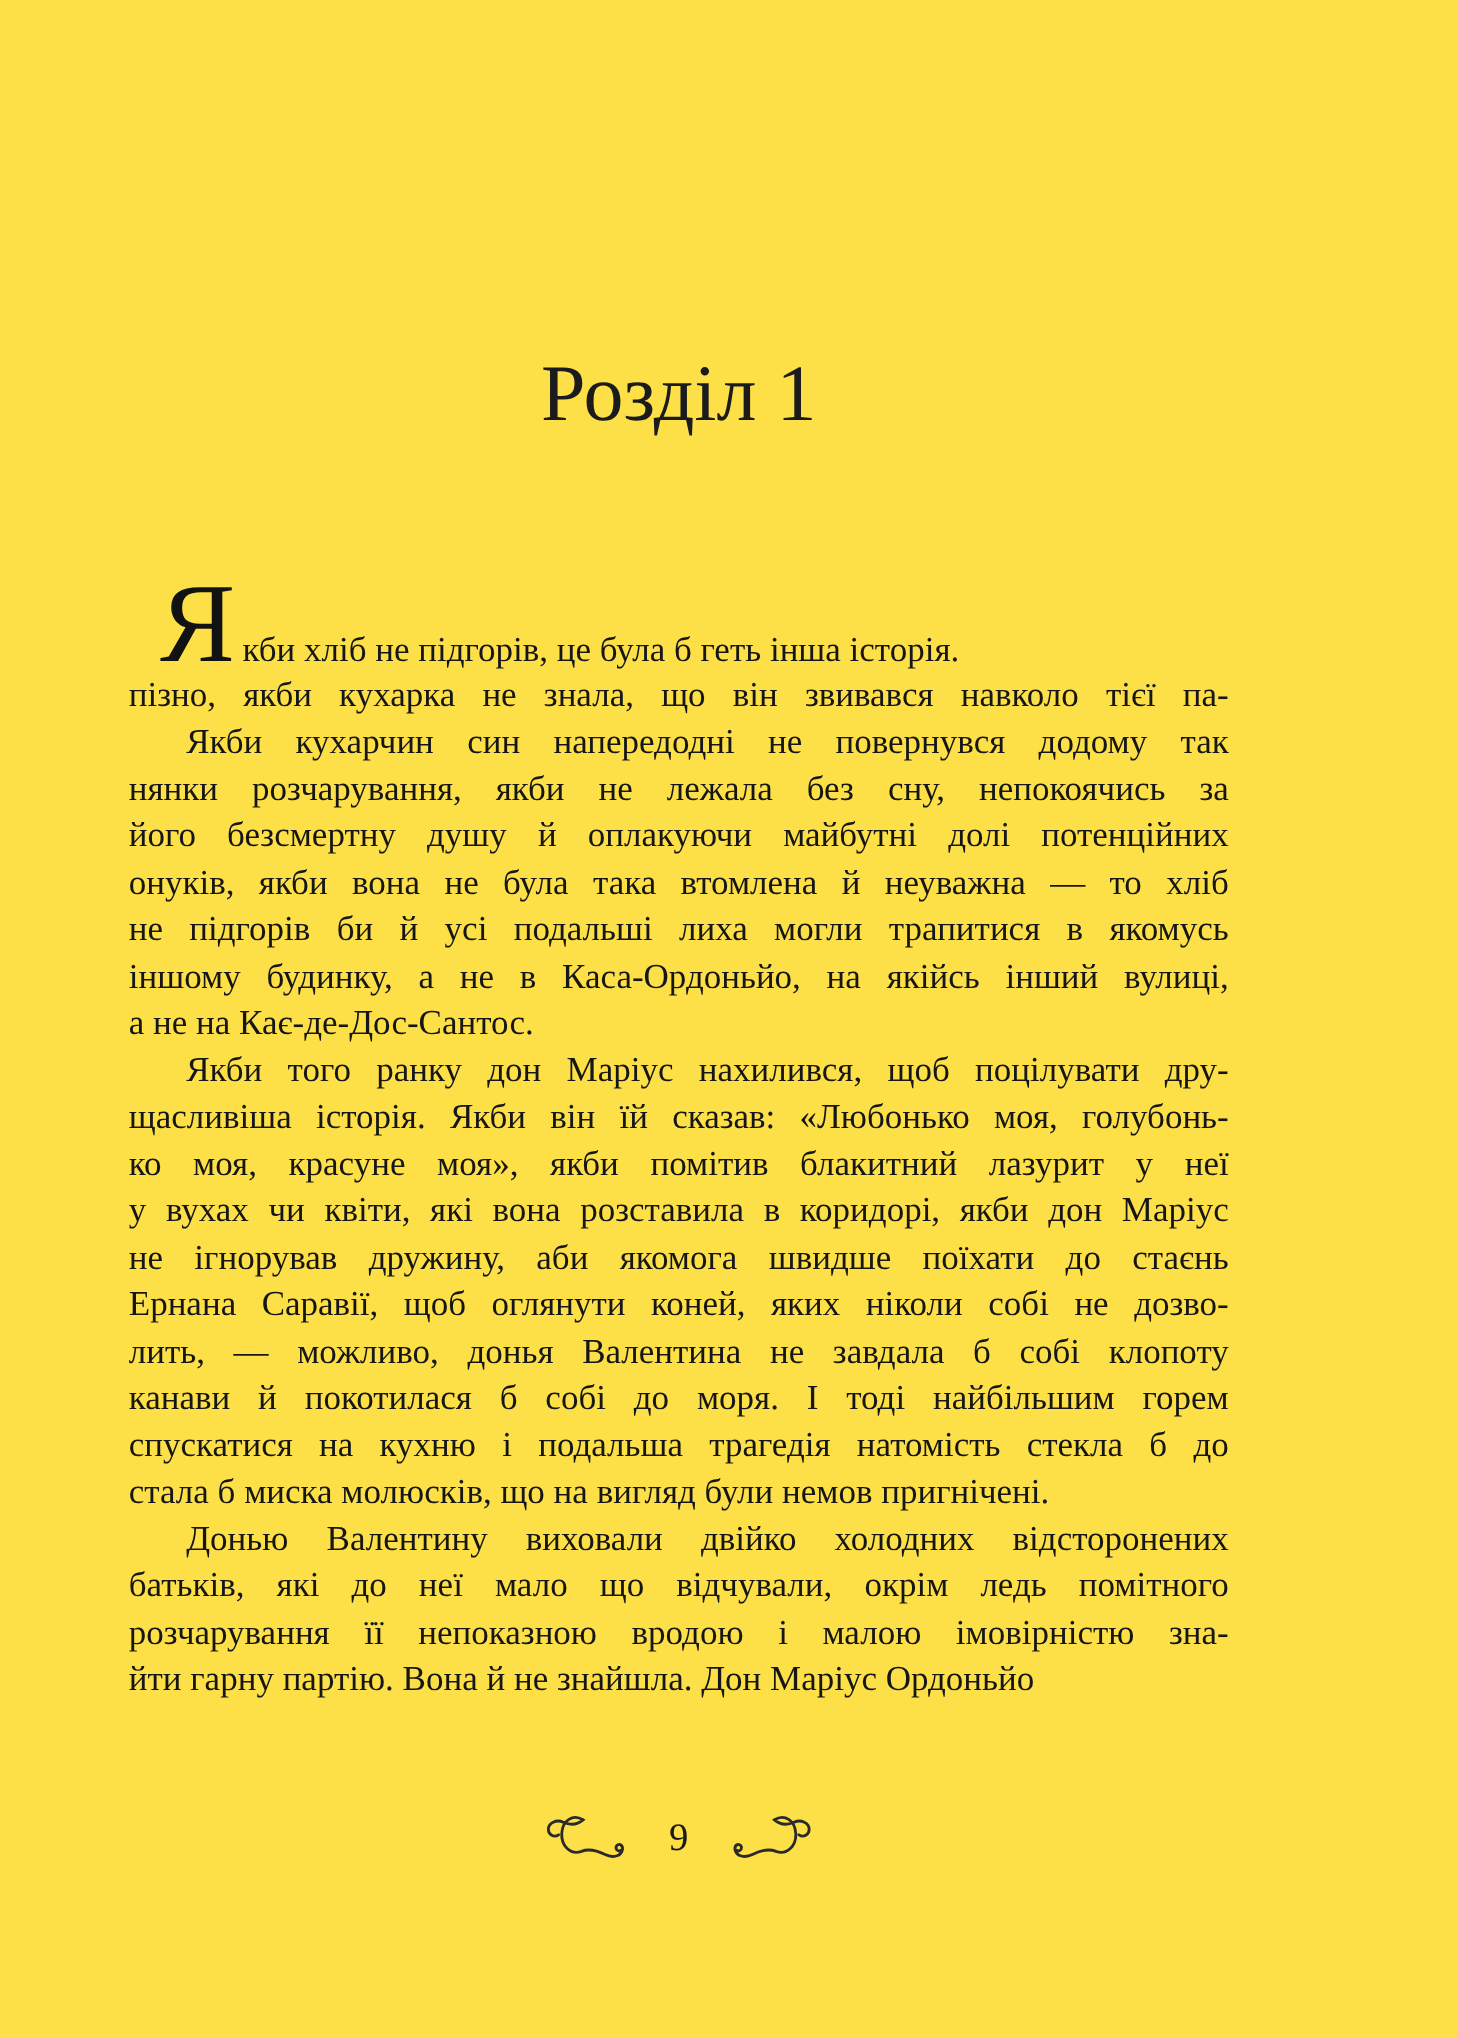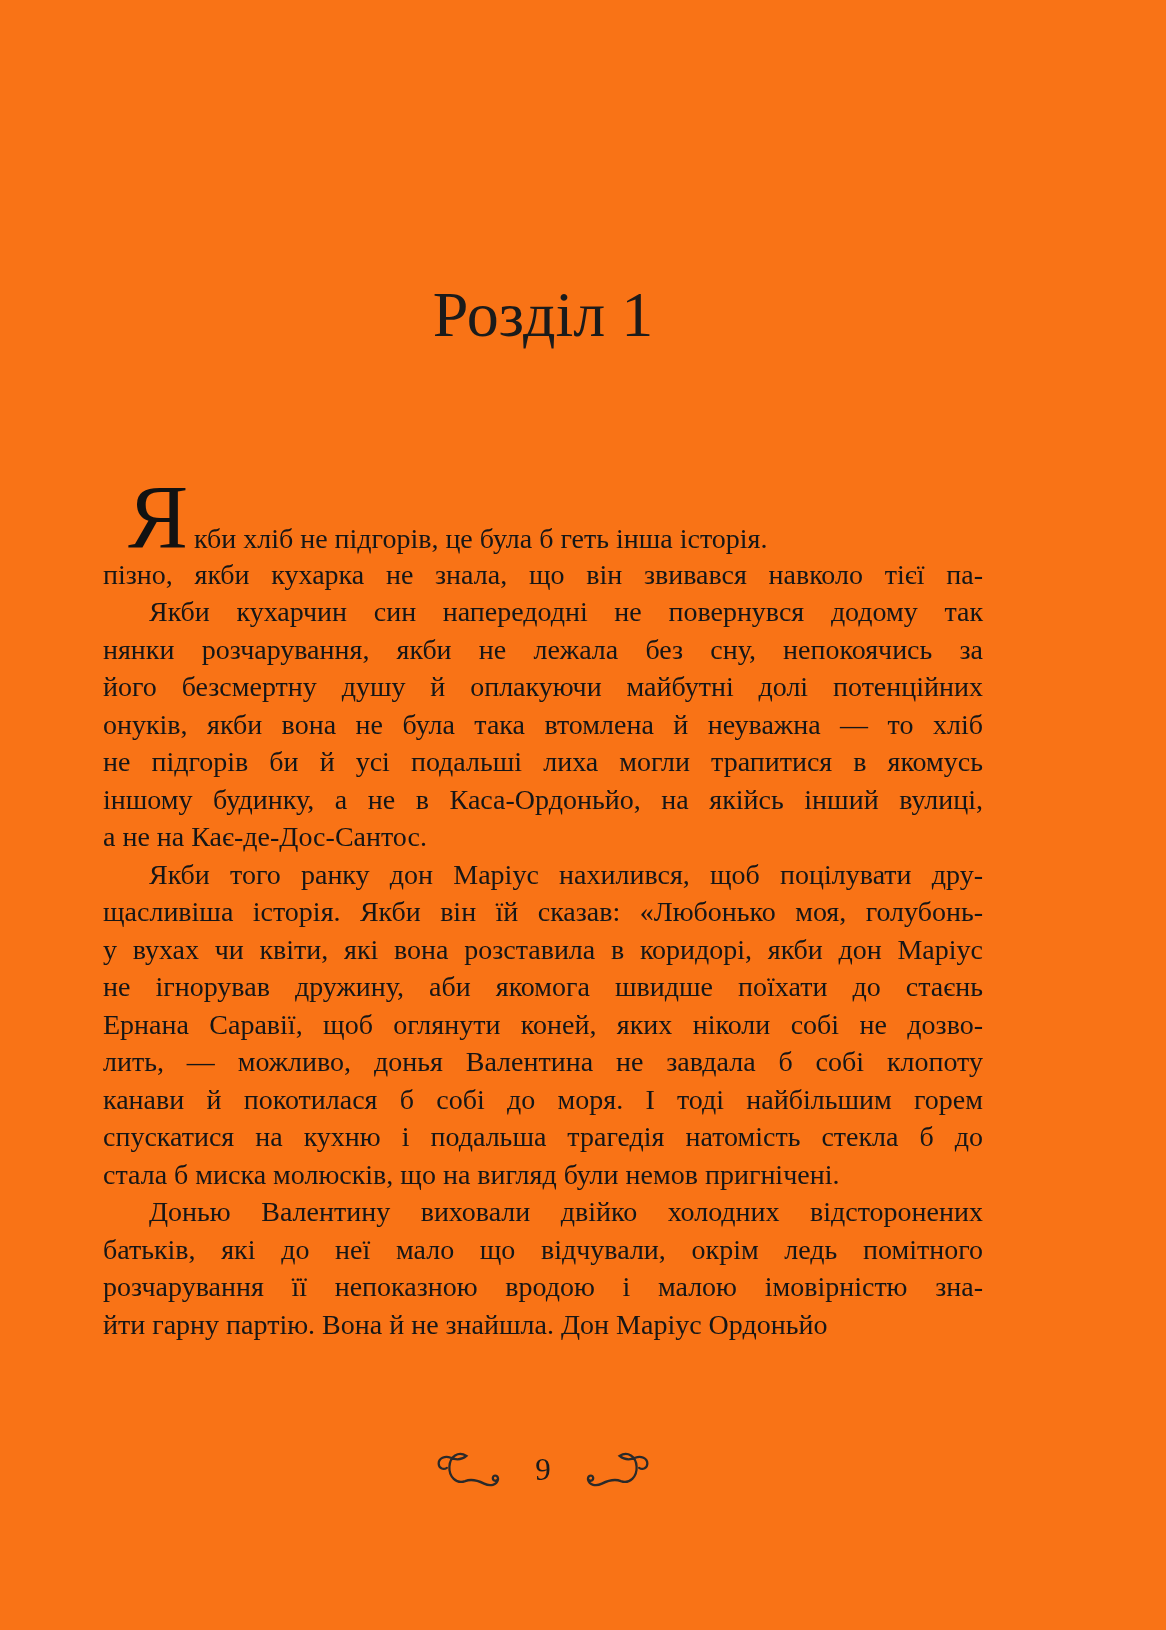--- a/index.html
+++ b/index.html
@@ -1,39 +1,39 @@
 <!DOCTYPE html>
 <html><head>
 <meta charset="utf-8">
 <style>
   html, body { margin: 0; padding: 0; background: #ffffff; }
   .page {
     position: relative;
     width: 1166px;
     height: 1630px;
-    background: #f97316;
+    background: #fde047;
     color: #161616;
     font-family: "Liberation Serif", "DejaVu Serif", serif;
     overflow: hidden;
   }
   .chapter-title {
     position: absolute;
     top: 283px;
     left: 103px;
     width: 880px;
     text-align: center;
     font-size: 64px;
     line-height: 1;
     font-weight: 400;
     color: #1b1b1b;
   }
   .body-text {
     position: absolute;
     left: 103px;
-    top: 518px;
+    top: 500px;
     width: 880px;
     font-size: 28px;
     line-height: 37.5px;
     color: #161616;
   }
   .paragraph { margin: 0; }
   .line {
     height: 37.5px;
     white-space: nowrap;
   }
@@ -88,20 +88,21 @@
       <div class="line j">його безсмертну душу й оплакуючи майбутні долі потенційних</div>
       <div class="line j">онуків, якби вона не була така втомлена й неуважна — то хліб</div>
       <div class="line j">не підгорів би й усі подальші лиха могли трапитися в якомусь</div>
       <div class="line j">іншому будинку, а не в Каса-Ордоньйо, на якійсь інший вулиці,</div>
       <div class="line">а не на Кає-де-Дос-Сантос.</div>
     </div>
 
     <div class="paragraph">
       <div class="line j indent">Якби того ранку дон Маріус нахилився, щоб поцілувати дру-</div>
       <div class="line j">щасливіша історія. Якби він їй сказав: «Любонько моя, голубонь-</div>
+      <div class="line j">ко моя, красуне моя», якби помітив блакитний лазурит у неї</div>
       <div class="line j">у вухах чи квіти, які вона розставила в коридорі, якби дон Маріус</div>
       <div class="line j">не ігнорував дружину, аби якомога швидше поїхати до стаєнь</div>
       <div class="line j">Ернана Саравії, щоб оглянути коней, яких ніколи собі не дозво-</div>
       <div class="line j">лить, — можливо, донья Валентина не завдала б собі клопоту</div>
       <div class="line j">канави й покотилася б собі до моря. І тоді найбільшим горем</div>
       <div class="line j">спускатися на кухню і подальша трагедія натомість стекла б до</div>
       <div class="line">стала б миска молюсків, що на вигляд були немов пригнічені.</div>
     </div>
 
     <div class="paragraph">

